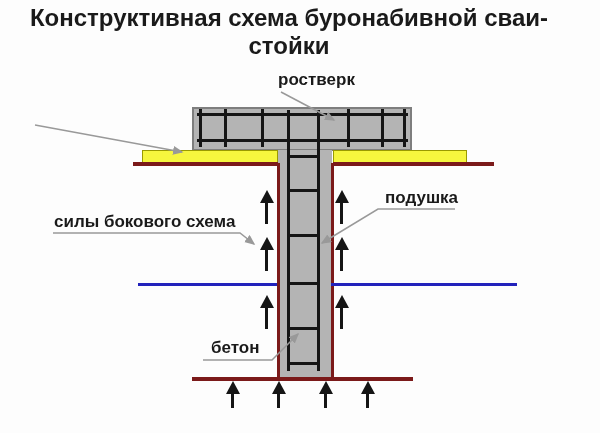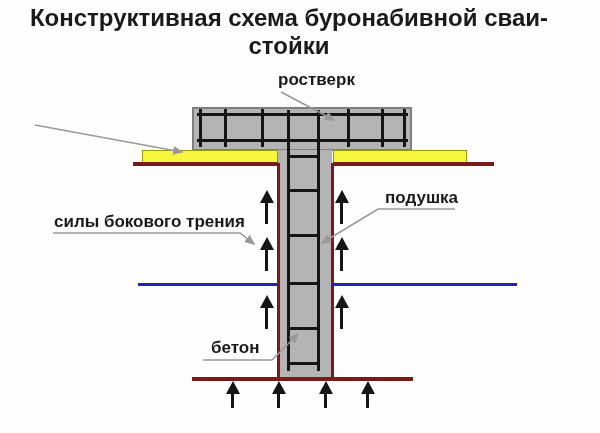--- a/index.html
+++ b/index.html
@@ -134,17 +134,17 @@
       </marker>
     </defs>
     <path d="M281,92 L334,120" stroke="#999999" stroke-width="1.5" fill="none" marker-end="url(#ah)"></path>
     <path d="M35,125 L182,152" stroke="#999999" stroke-width="1.5" fill="none" marker-end="url(#ah)"></path>
     <path d="M53,233 L240,233 L254,244" stroke="#999999" stroke-width="1.5" fill="none" marker-end="url(#ah)"></path>
     <path d="M455,209 L378,209 L322,243" stroke="#999999" stroke-width="1.5" fill="none" marker-end="url(#ah)"></path>
     <path d="M203,360 L272,360 L298,334" stroke="#999999" stroke-width="1.5" fill="none" marker-end="url(#ah)"></path>
   </svg>
 
   <div class="abs lbl" style="left:278px;top:70px;">ростверк</div>
-  <div class="abs lbl" style="left:54px;top:212px;">силы бокового трения</div>
+  <div class="abs lbl" style="left:54px;top:212px;">силы бокового схема</div>
   <div class="abs lbl" style="left:385px;top:188px;">подушка</div>
   <div class="abs lbl" style="left:211px;top:338px;">бетон</div>
 
 </div>
 
 </body></html>

